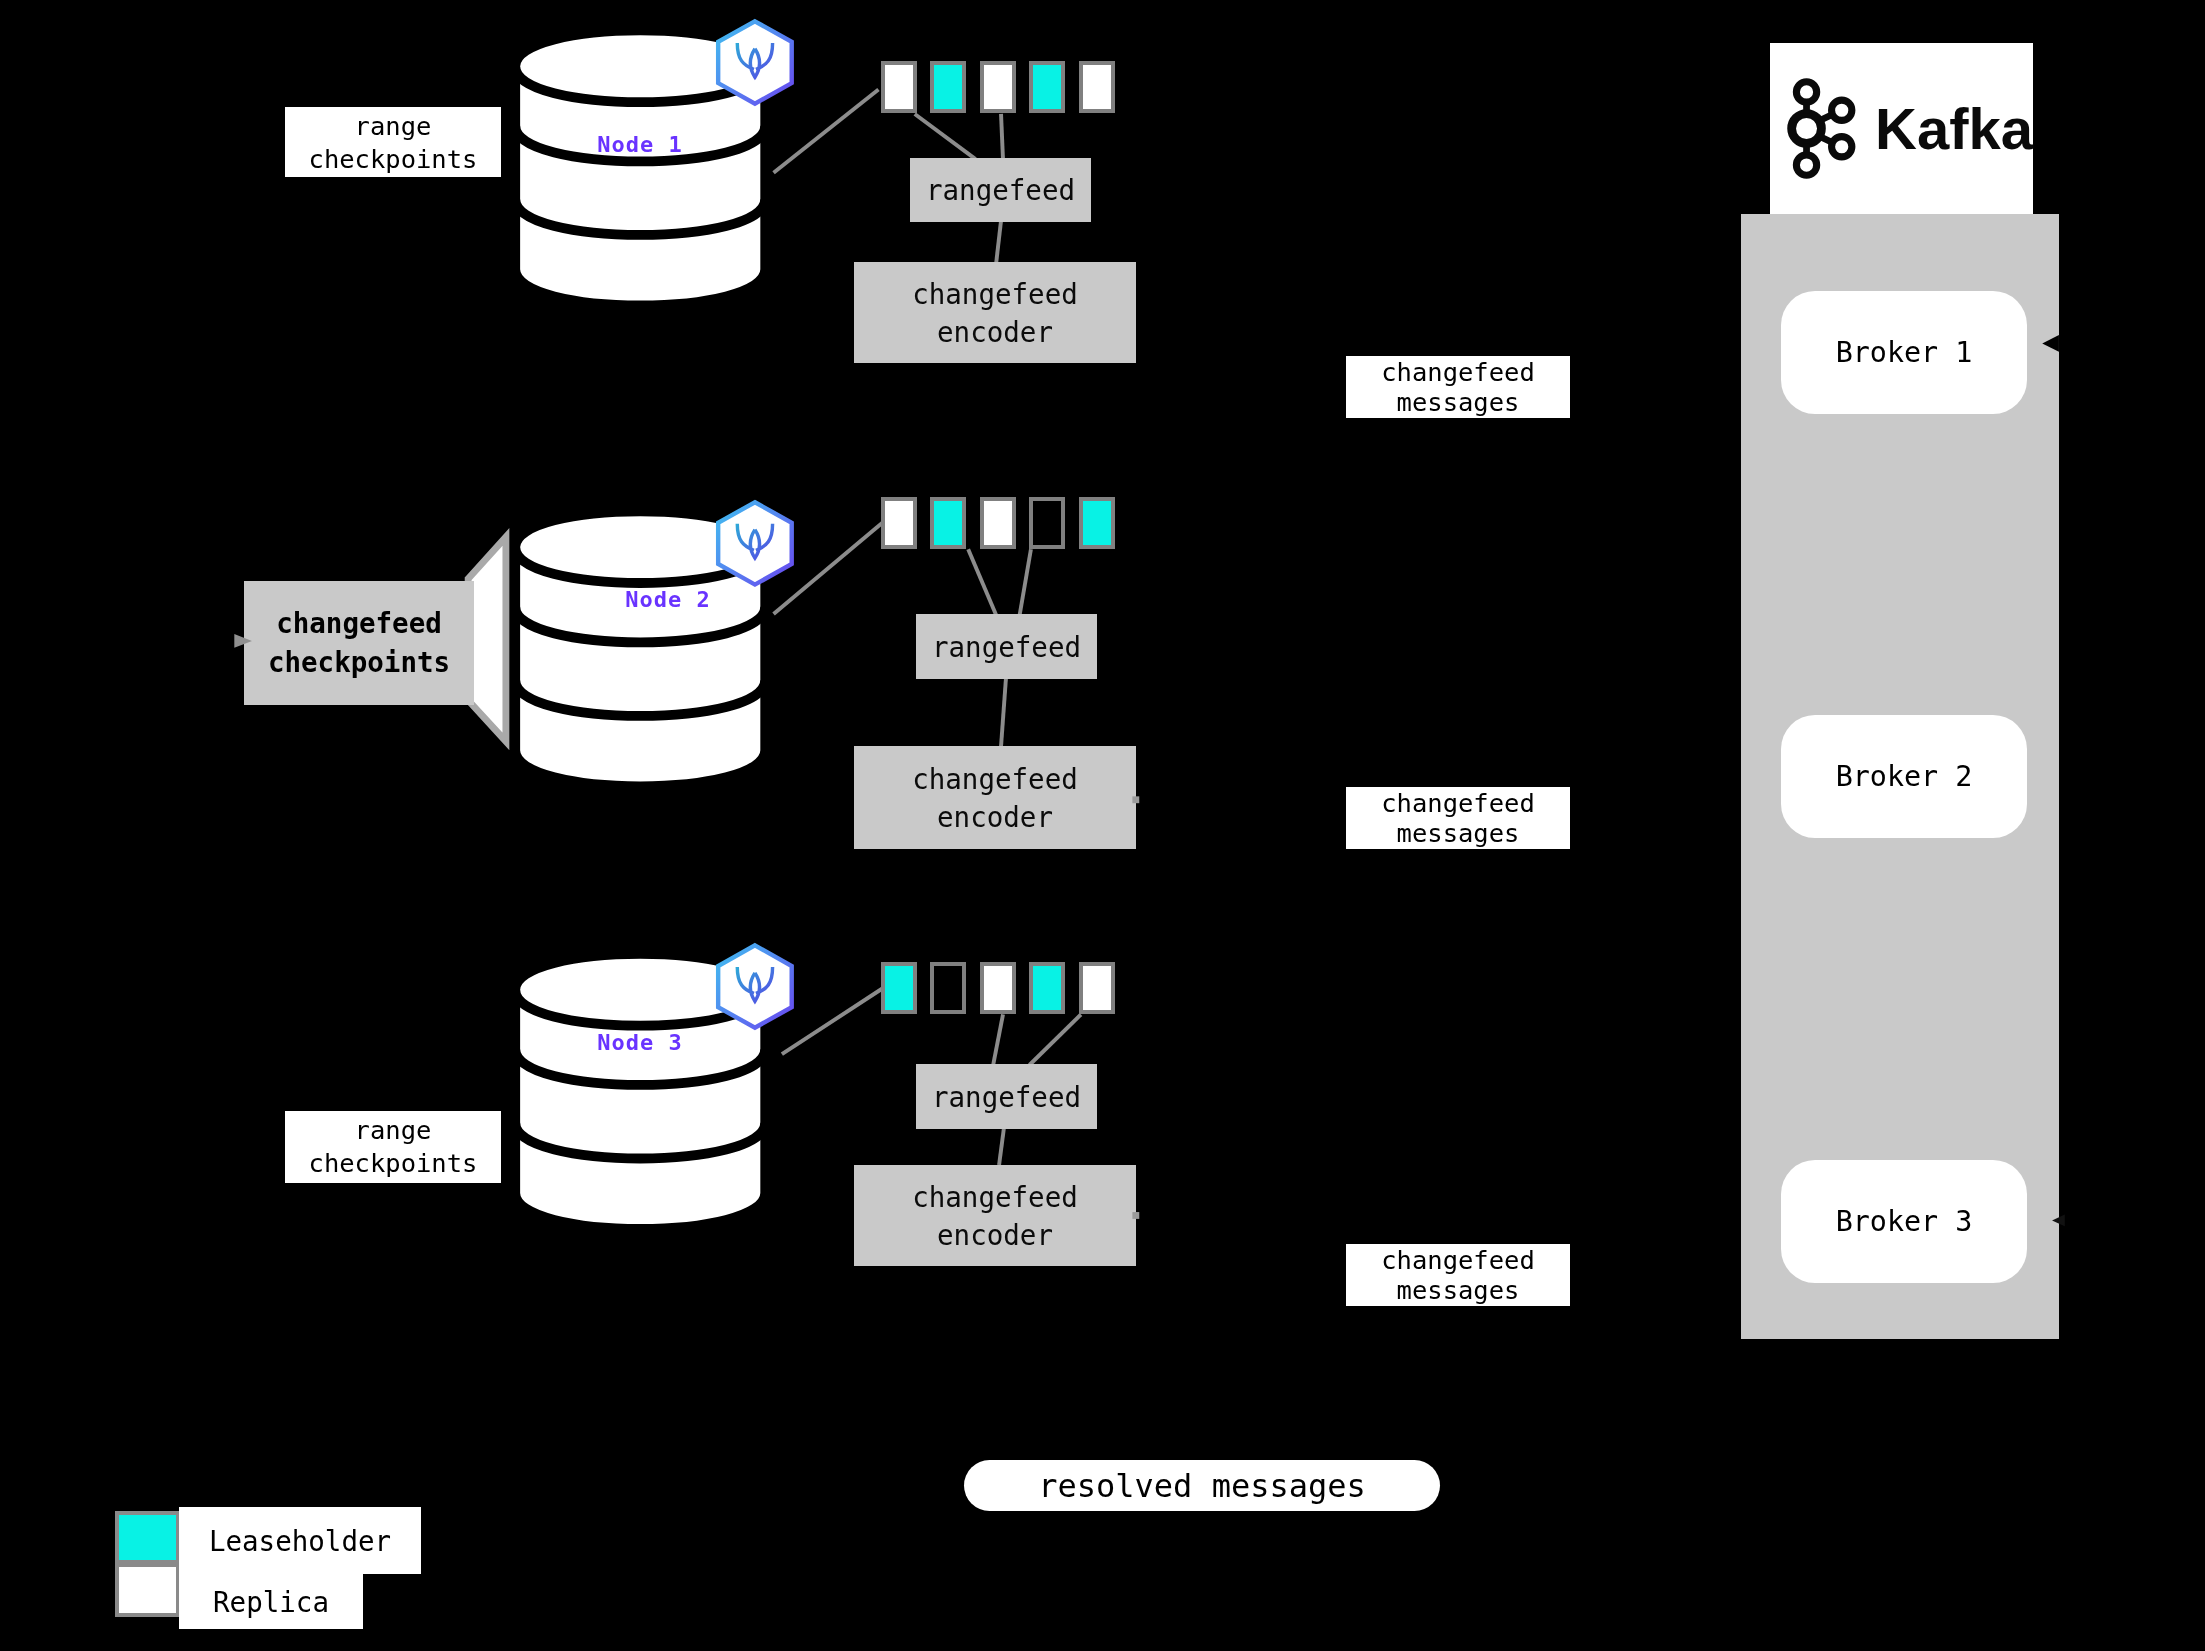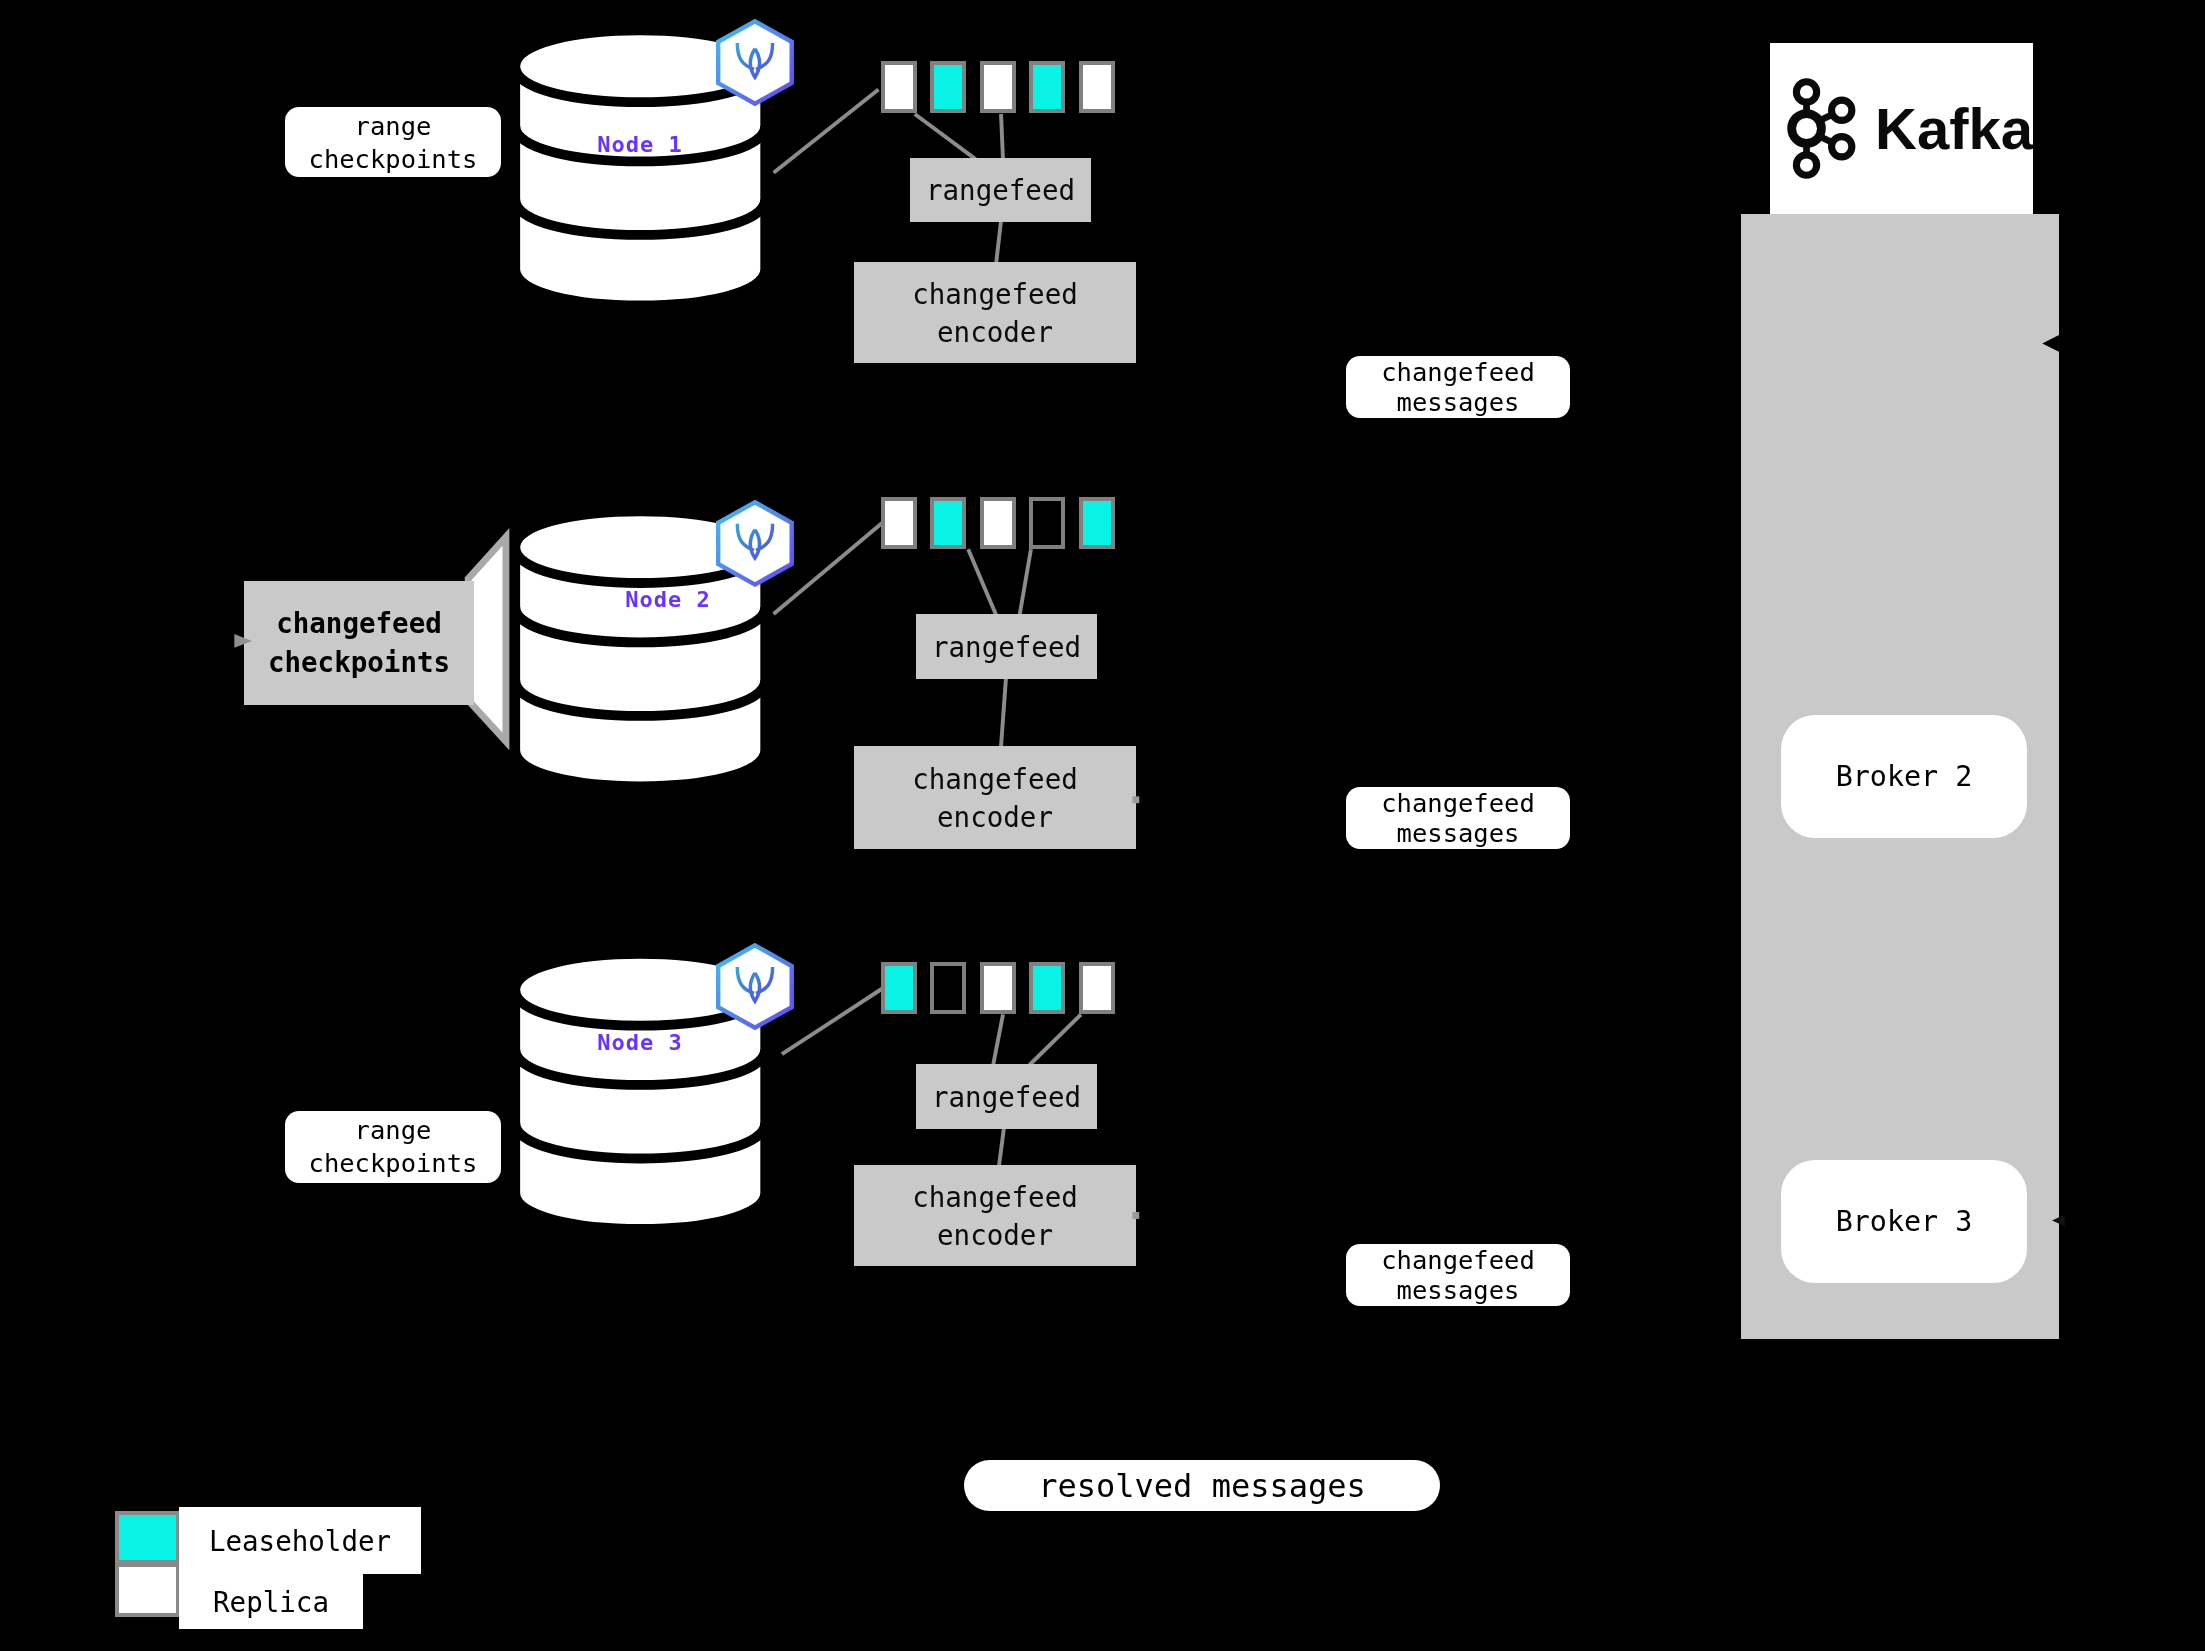--- a/index.html
+++ b/index.html
@@ -14,21 +14,21 @@
   svg.toplayer{position:absolute;left:0;top:0;z-index:6;pointer-events:none;}
   .html-layer{position:absolute;left:0;top:0;width:100%;height:100%;z-index:3;}
 
   .node-title{position:absolute;color:var(--nodelabel);font-weight:bold;font-size:22px;
               width:260px;text-align:center;letter-spacing:1px;}
   .range-rect{position:absolute;width:36px;height:52px;border:4.4px solid var(--bordergray);}
   .graybox{position:absolute;background:var(--boxgray);color:#0b0b0b;display:flex;
            flex-direction:column;align-items:center;justify-content:center;}
   .rangefeed{font-size:27.5px;}
   .encoder{font-size:27.5px;line-height:38px;}
-  .whitebox{position:absolute;background:#fff;color:#000;text-align:center;overflow:hidden;border-radius:14px;}
+  .whitebox{position:absolute;background:#fff;color:#000;text-align:center;overflow:hidden;}
   .msg{font-size:25.5px;line-height:30px;padding-top:1px;}
   .chk{font-size:25.5px;line-height:33px;padding-top:2.9px;}
   .coord{position:absolute;background:var(--boxgray);color:#000;font-weight:bold;
          font-size:27.5px;line-height:39px;display:flex;flex-direction:column;
          align-items:center;justify-content:center;text-align:center;}
   .kafka-container{position:absolute;background:var(--boxgray);z-index:2;}
   .kafka-logo{position:absolute;background:#fff;display:flex;align-items:center;z-index:3;}
   .kafka-word{font-family:"Liberation Sans","DejaVu Sans",sans-serif;font-weight:bold;
               font-size:58px;color:#0a0a0a;margin-left:13.7px;}
   .broker{position:absolute;width:246px;height:123px;background:#fff;border-radius:34px;
@@ -195,20 +195,21 @@
           <circle cx="212" cy="120" r="30" stroke-width="21"></circle>
           <circle cx="212" cy="228" r="30" stroke-width="21"></circle>
           <line x1="108" y1="96" x2="108" y2="130" stroke-width="20"></line>
           <line x1="108" y1="218" x2="108" y2="252" stroke-width="20"></line>
           <line x1="144" y1="152" x2="186" y2="132" stroke-width="20"></line>
           <line x1="144" y1="196" x2="186" y2="216" stroke-width="20"></line>
         </g>
       </svg>
       <span class="kafka-word">Kafka</span>
     </div>
+    <div class="broker" style="left:1781px;top:291px;">Broker 1</div>
     <div class="broker" style="left:1781px;top:715px;">Broker 2</div>
     <div class="broker" style="left:1781px;top:1160px;">Broker 3</div>
 
     <div class="pill" style="left:964px;top:1460px;width:476px;height:51px;">resolved messages</div>
 
     <div class="swatch" style="left: 115px; top: 1511px; width: 65px; height: 53px; background: rgb(8, 242, 229);"></div>
     <div class="swatch" style="left: 115px; top: 1563px; width: 65px; height: 54px; background: rgb(255, 255, 255);"></div>
     <div class="legend-label" style="left:179px;top:1507px;width:242px;height:67px;">Leaseholder</div>
     <div class="legend-label" style="left:179px;top:1574px;width:184px;height:55px;">Replica</div>
   </div>

